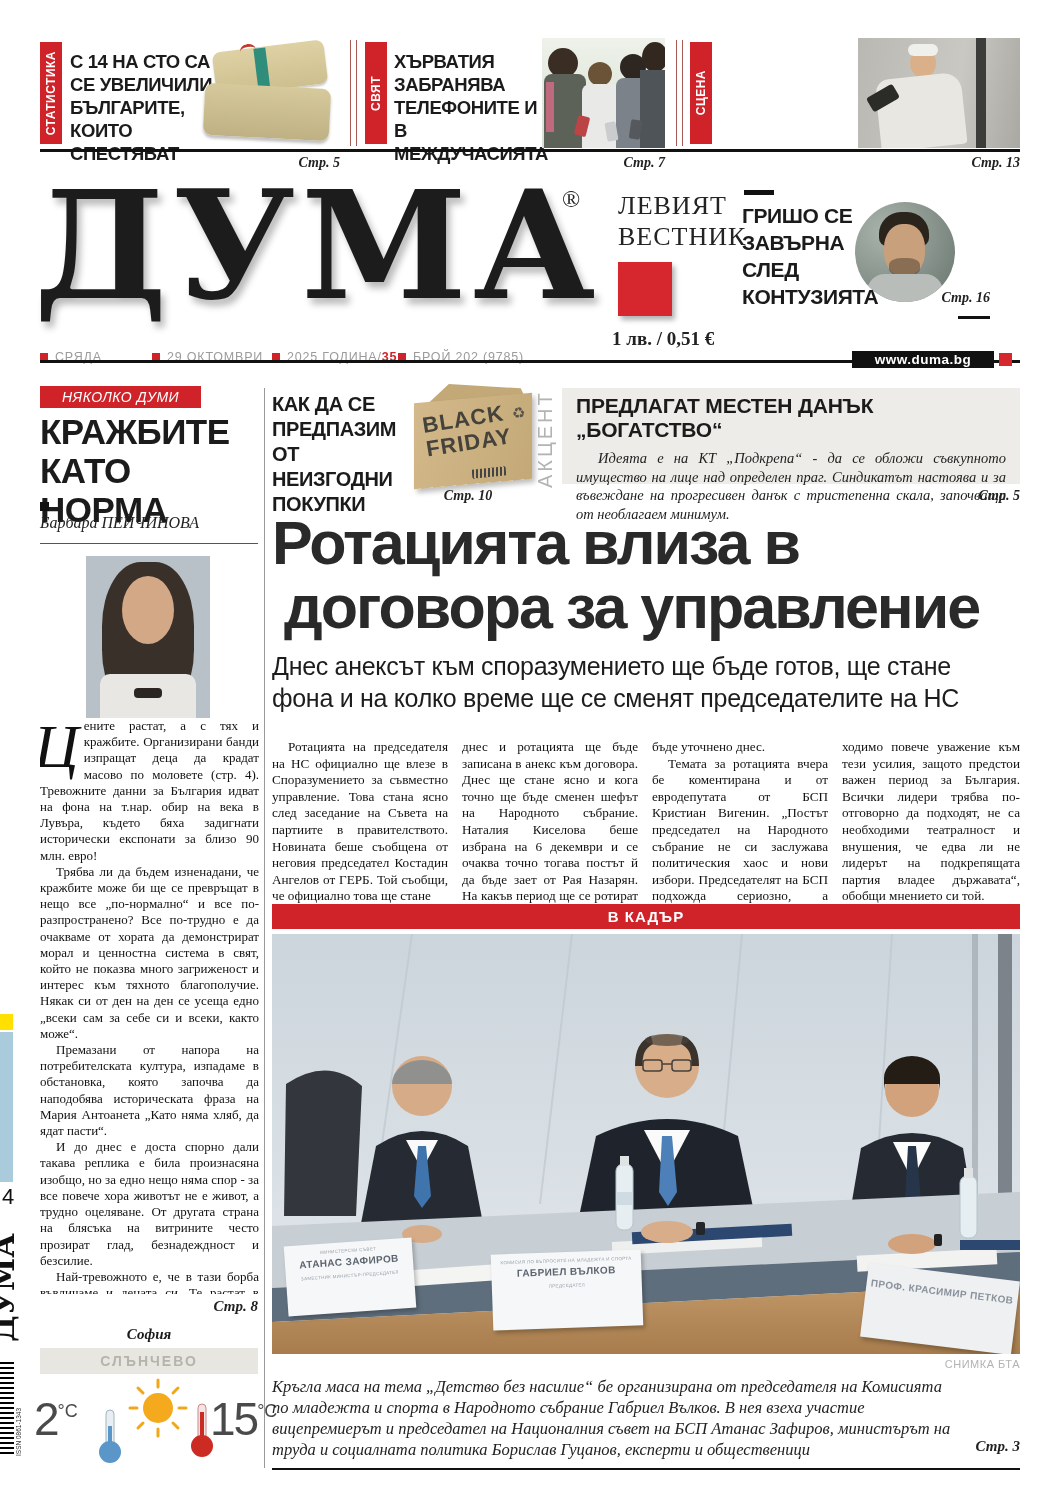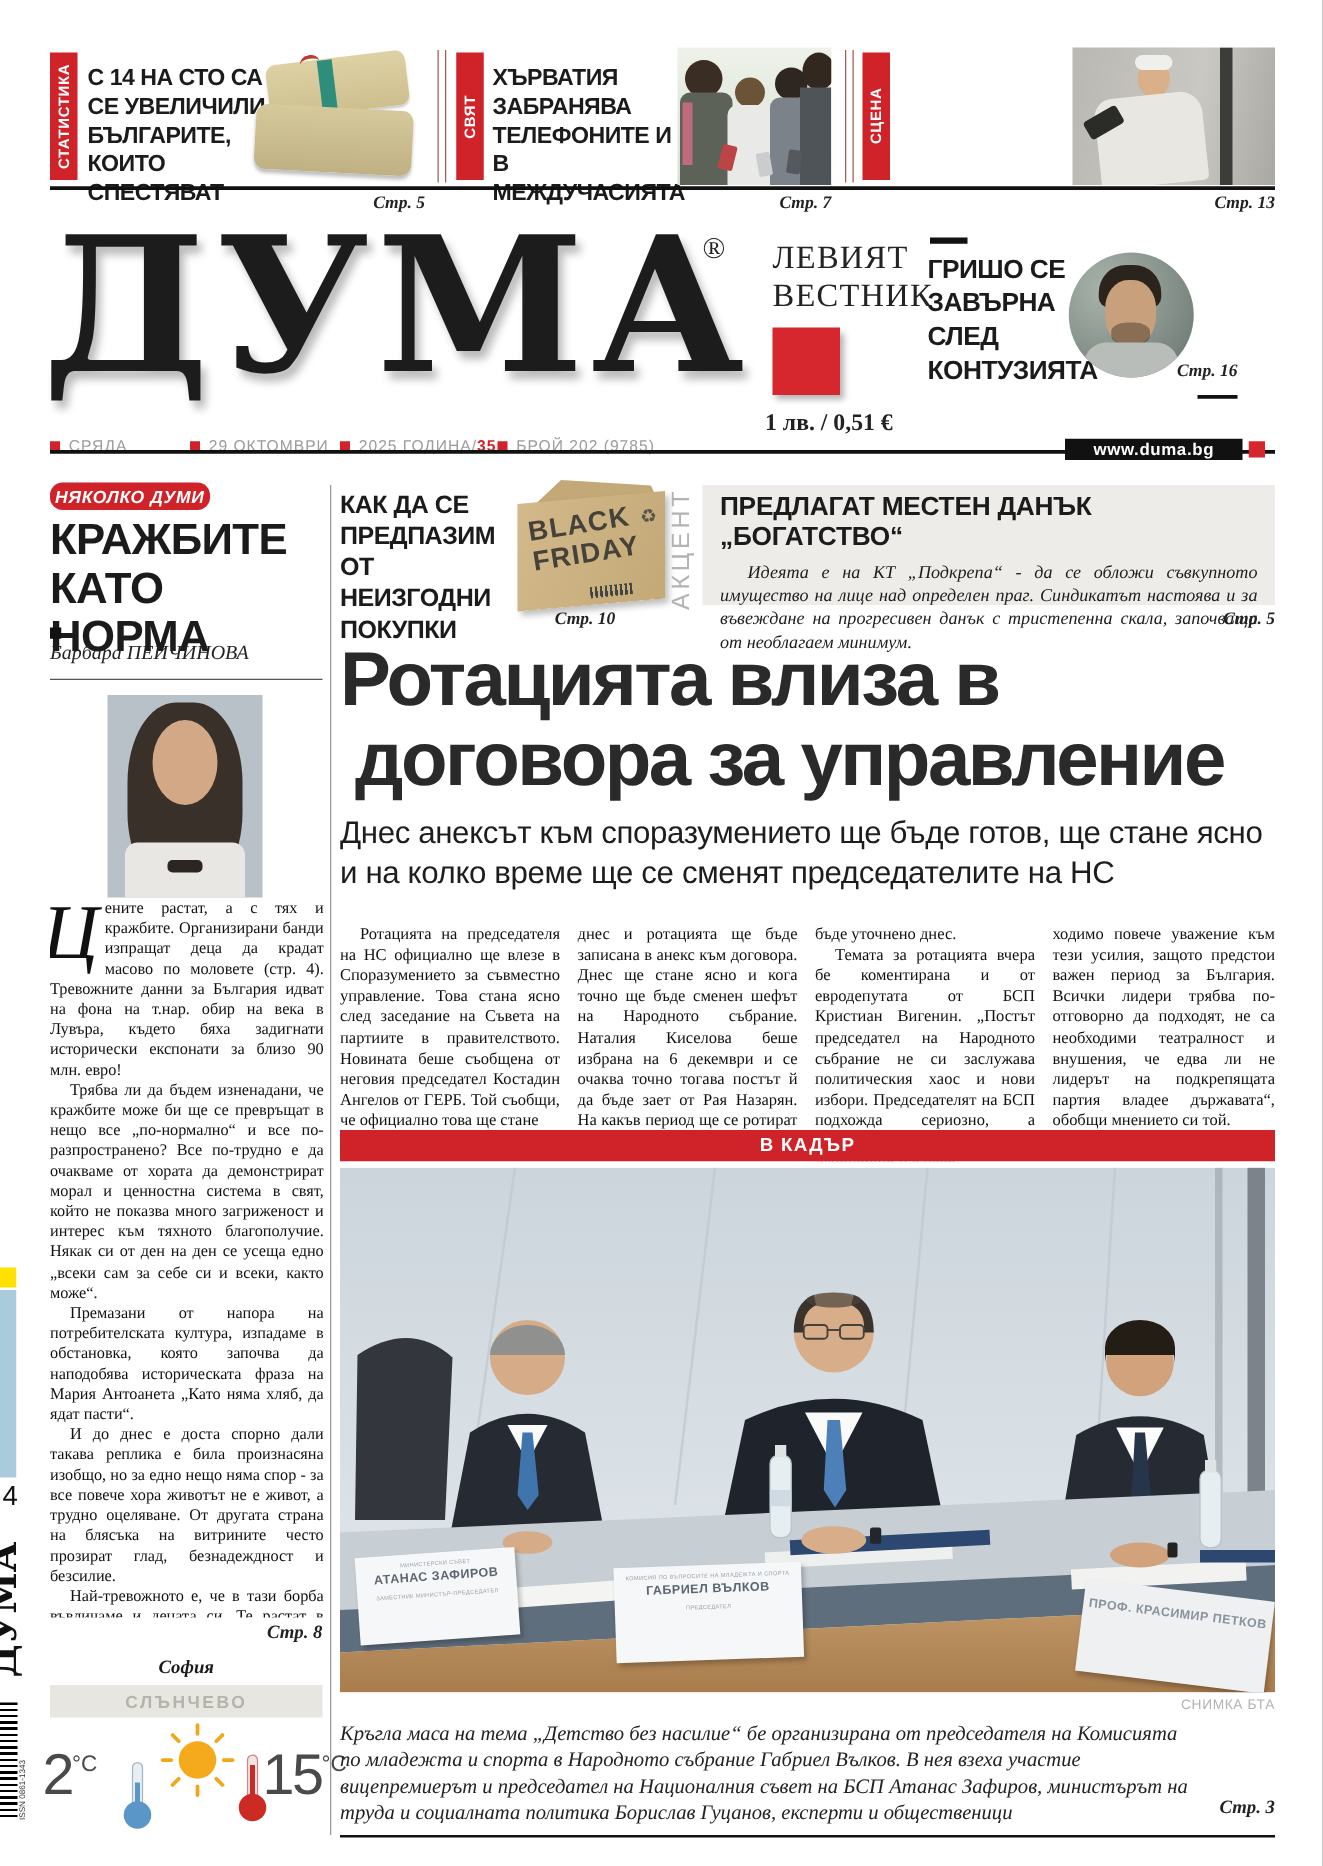--- a/index.html
+++ b/index.html
@@ -111,21 +111,21 @@
   <div class="abs dateitem" style="left:40px;top:338px;"><span class="dsq"></span><span>СРЯДА</span></div>
   <div class="abs dateitem" style="left:152px;top:338px;"><span class="dsq"></span><span>29 ОКТОМВРИ</span></div>
   <div class="abs dateitem" style="left:272px;top:338px;"><span class="dsq"></span><span>2025 ГОДИНА/</span><span style="color:#cf2229;font-weight:bold;">35</span></div>
   <div class="abs dateitem" style="left:398px;top:338px;"><span class="dsq"></span><span>БРОЙ 202 (9785)</span></div>
   <div class="abs" style="left:40px;top:360px;width:980px;height:3px;background:#111;"></div>
   <div class="abs" style="left:852px;top:351px;width:142px;height:17px;background:#111;color:#fff;font-weight:bold;font-size:13.5px;text-align:center;line-height:17px;letter-spacing:.5px;">www.duma.bg</div>
   <div class="abs" style="left:999px;top:353px;width:13px;height:13px;background:#d6272e;"></div>
 
   <div class="abs" style="left:264px;top:388px;width:1px;height:1080px;background:#999;"></div>
 
-  <div class="abs red" style="left:40px;top:386px;padding:3px 4px;font-size:14px;font-weight:bold;font-style:italic;letter-spacing:.5px;border-radius:10px;">НЯКОЛКО ДУМИ</div>
+  <div class="abs red" style="left:40px;top:386px;padding:3px 22px;font-size:14px;font-weight:normal;font-style:italic;letter-spacing:.5px;">НЯКОЛКО ДУМИ</div>
   <div class="abs cond" style="left:40px;top:412px;width:225px;font-size:35px;line-height:39px;letter-spacing:-.5px;">КРАЖБИТЕ КАТО НОРМА</div>
   <div class="abs" style="left:40px;top:502px;width:9px;height:9px;background:#111;"></div>
   <div class="abs serif" style="left:40px;top:514px;font-size:16px;font-style:italic;color:#222;">Барбара ПЕЙЧИНОВА</div>
   <div class="abs" style="left:40px;top:543px;width:218px;height:1px;background:#555;"></div>
   <div class="abs" style="left:86px;top:556px;width:124px;height:162px;background:#b7c1c7;overflow:hidden;">
     <div class="abs" style="left:16px;top:6px;width:92px;height:152px;background:#39302a;border-radius:42%;"></div>
     <div class="abs" style="left:36px;top:20px;width:52px;height:68px;background:#d2a886;border-radius:50%;"></div>
     <div class="abs" style="left:14px;top:118px;width:96px;height:46px;background:#e8e7e3;border-radius:10px 10px 0 0;"></div>
     <div class="abs" style="left:48px;top:132px;width:28px;height:10px;background:#2b2622;border-radius:4px;"></div>
   </div>
@@ -188,21 +188,21 @@
 
   <div class="abs vup" style="left:534px;top:390px;height:98px;font-size:20px;letter-spacing:3px;color:#b3b3b3;">АКЦЕНТ</div>
   <div class="abs" style="left:562px;top:388px;width:458px;height:96px;background:#edece8;">
     <div class="cond" style="padding:6px 14px 0;font-size:21px;letter-spacing:-.2px;">ПРЕДЛАГАТ МЕСТЕН ДАНЪК „БОГАТСТВО“</div>
     <div class="serif" style="margin:7px 14px 0;font-style:italic;font-size:14.5px;line-height:18.5px;text-align:justify;text-indent:22px;color:#1d1d1d;">Идеята е на КТ „Подкрепа“ - да се обложи съвкупното имущество на лице над определен праг. Синдикатът настоява и за въвеждане на прогресивен данък с тристепенна скала, започваща от необлагаем минимум.</div>
   </div>
   <div class="abs pgref" style="left:940px;top:488px;width:80px;text-align:right;">Стр. 5</div>
 
   <div class="abs cond" style="left:272px;top:508px;font-size:61px;letter-spacing:-2px;color:#2a2a2a;">Ротацията влиза в</div>
   <div class="abs cond" style="left:284px;top:572px;font-size:61px;letter-spacing:-2px;color:#2a2a2a;">договора за управление</div>
-  <div class="abs" style="left:272px;top:650px;width:745px;font-size:25px;line-height:32px;letter-spacing:-.3px;color:#1d1d1d;">Днес анексът към споразумението ще бъде готов, ще стане ясно и на колко време ще се сменят председателите на НС</div>
+  <div class="abs" style="left:272px;top:650px;width:745px;font-size:25px;line-height:32px;letter-spacing:-.3px;color:#1d1d1d;">Днес анексът към споразумението ще бъде готов, ще стане фона и на колко време ще се сменят председателите на НС</div>
 
   <div class="abs leadcol" style="left:272px;top:712px;width:176px;height:190px;">
     <p class="ind">Ротацията на председателя на НС официално ще влезе в Споразумението за съвместно управление. Това стана ясно след заседание на Съвета на партиите в правителството. Новината беше съобщена от неговия председател Костадин Ангелов от ГЕРБ. Той съобщи, че официално това ще стане</p>
   </div>
   <div class="abs leadcol" style="left:462px;top:712px;width:176px;height:190px;">
     <p>днес и ротацията ще бъде записана в анекс към договора. Днес ще стане ясно и кога точно ще бъде сменен шефът на Народното събрание. Наталия Киселова беше избрана на 6 декември и се очаква точно тогава постът й да бъде зает от Рая Назарян. На какъв период ще се ротират председателите също ще</p>
   </div>
   <div class="abs leadcol" style="left:652px;top:712px;width:176px;height:190px;">
     <p>бъде уточнено днес.</p>
     <p class="ind">Темата за ротацията вчера бе коментирана и от евродепутата от БСП Кристиан Вигенин. „Постът председател на Народното събрание не си заслужава политическия хаос и нови избори. Председателят на БСП подхожда сериозно, а министрите ни работят денонощно и е необ-</p>

